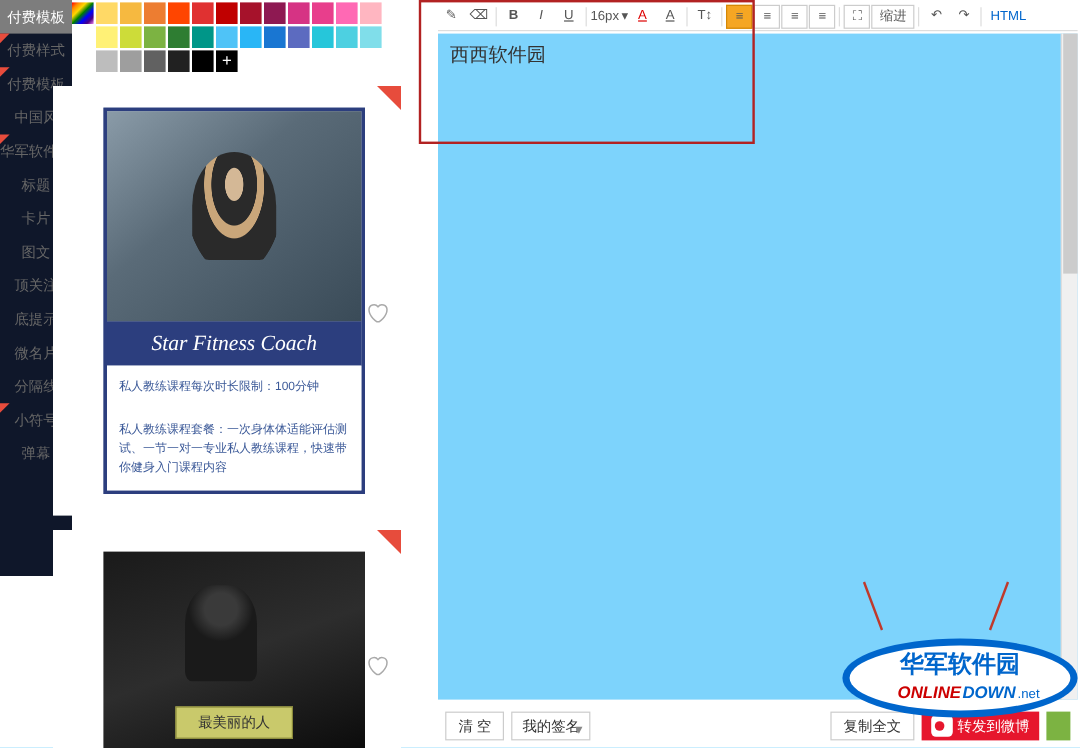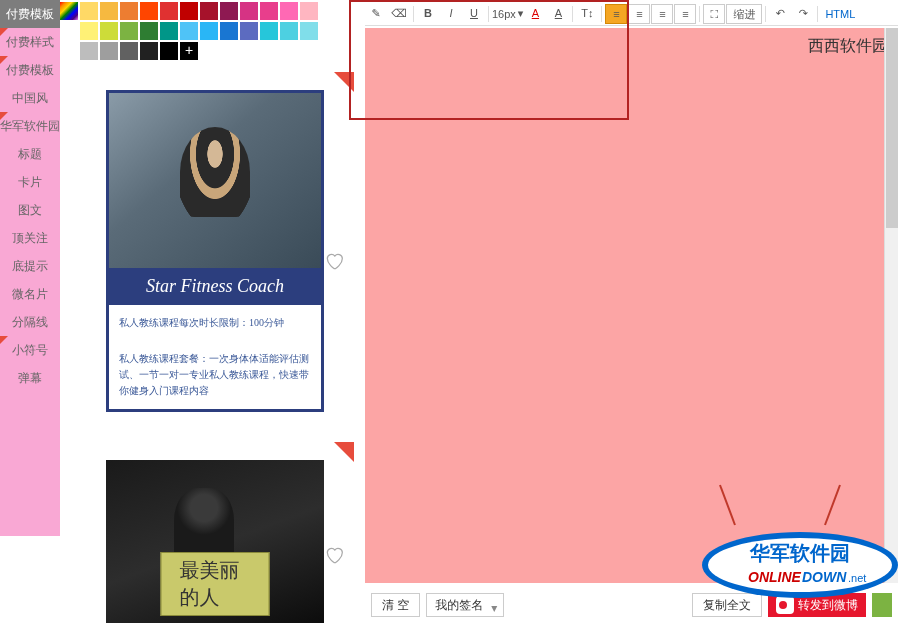--- a/index.html
+++ b/index.html
@@ -1,71 +1,71 @@
 <!DOCTYPE html>
 <html><head>
   <meta charset="utf-8">
   <style>
     * { margin: 0; padding: 0; box-sizing: border-box; }
     body { font-family: "Microsoft YaHei", Arial, sans-serif; font-size: 12px; color: #333; width: 900px; height: 623px; overflow: hidden; background: #fff; position: relative; }
     
     
-    .sidebar { position: absolute; left: 0; top: 0; width: 60px; height: 536px; background: #f9a8d4; }
+    .sidebar { position: absolute; left: 0; top: 0; width: 60px; height: 480px; background: #0f172a; }
     .sidebar-item { width: 60px; height: 28px; line-height: 28px; text-align: center; color: #666; cursor: pointer; position: relative; }
     .sidebar-item.active { background: #7d7d7d; color: #fff; }
     .sidebar-item.tri::before { content: ''; position: absolute; top: 0; left: 0; border-top: 8px solid #e74c3c; border-right: 8px solid transparent; }
     
     
     .palette { position: absolute; left: 60px; top: 2px; width: 285px; }
     .palette-row { display: flex; gap: 2px; margin-bottom: 2px; }
     .swatch { width: 18px; height: 18px; cursor: pointer; }
     .swatch.rainbow { background: linear-gradient(135deg, #ff0000, #ff8c00, #ffd700, #008000, #0000ff, #4b0082, #ee82ee); }
     .swatch.add { background: #000; color: #fff; text-align: center; line-height: 16px; font-size: 14px; }
     
     
-    .template-panel { position: absolute; left: 64px; top: 72px; width: 290px; height: 551px; overflow-y: auto; }
+    .template-panel { position: absolute; left: 44px; top: 72px; width: 290px; height: 551px; overflow-y: auto; }
     .template-card { position: relative; background: #fff; margin-bottom: 12px; padding: 18px 30px 18px 42px; }
     .template-card::before { content: ''; position: absolute; top: 0; right: 0; border-top: 20px solid #e74c3c; border-left: 20px solid transparent; }
     .like-icon { position: absolute; right: 10px; top: 50%; width: 20px; height: 20px; cursor: pointer; }
     .like-icon svg { stroke: #aaa; fill: none; }
     
     .tpl1 { border: 3px solid #2c3e7e; background: #c1c9d9; }
     .tpl1-img { height: 175px; background: linear-gradient(140deg, #8a9ba8 0%, #5a6b78 40%, #3a4b58 100%); position: relative; }
     .tpl1-img::after { content: ''; position: absolute; left: 50%; top: 45%; transform: translate(-50%,-50%); width: 70px; height: 90px; background: radial-gradient(ellipse at 50% 30%, #d4b896 15%, #2a2a2a 16% 38%, #c9a67a 39% 50%, #2a2a2a 51% 85%, transparent 86%); border-radius: 50% 50% 20% 20%; }
     .tpl1-banner { background: #2c3e7e; color: #fff; font-family: Georgia, serif; font-style: italic; font-size: 18px; text-align: center; padding: 8px 0; }
-    .tpl1-desc { background: #fff; padding: 10px; font-size: 10px; color: #3b5998; line-height: 1.6; font-family: Liberation Serif, serif; }
+    .tpl1-desc { background: #fff; padding: 10px; font-size: 10px; color: #3b5998; line-height: 1.6; }
     
     .tpl2 { position: relative; }
     .tpl2-img { height: 170px; background: linear-gradient(160deg, #1a1a1a 0%, #2d2d2d 50%, #0a0a0a 100%); position: relative; }
     .tpl2-img::after { content: ''; position: absolute; left: 45%; top: 40%; transform: translate(-50%,-50%); width: 60px; height: 80px; background: radial-gradient(circle at 50% 25%, #3a3a3a 20%, #1a1a1a 40%); border-radius: 40% 40% 10% 10%; }
-    .tpl2-banner { position: absolute; bottom: 14px; left: 50%; transform: translateX(-50%); background: #c9c96b; border: 1px solid #8a8a3a; color: #333; font-size: 20px; padding: 4px 18px; font-family: "SimSun", serif; }
+    .tpl2-banner { position: absolute; bottom: 14px; left: 50%; transform: translateX(-50%); background: #c9c96b; border: 1px solid #8a8a3a; color: #333; font-size: 12px; padding: 4px 18px; font-family: "SimSun", serif; }
     
     
     .toolbar { position: absolute; left: 365px; top: 2px; right: 2px; height: 24px; display: flex; align-items: center; gap: 1px; border-bottom: 1px solid #ddd; }
     .tb-btn { min-width: 22px; height: 20px; border: 1px solid #ccc; background: #fff; font-size: 11px; text-align: center; line-height: 18px; cursor: pointer; color: #555; }
     .tb-btn.no-border { border: none; }
     .tb-btn.red { color: #d00; }
     .tb-btn.orange-bg { background: #f5a623; border-color: #d48806; }
     .tb-sep { width: 1px; height: 16px; background: #ddd; margin: 0 2px; }
     .tb-fontsize { display: flex; align-items: center; gap: 2px; font-size: 11px; color: #555; }
     .tb-html { color: #0066cc; font-size: 11px; cursor: pointer; padding: 0 4px; }
     
     
-    .editor-wrap { position: absolute; left: 365px; top: 28px; right: 2px; bottom: 40px; background: #fca5a5; text-align: right; }
+    .editor-wrap { position: absolute; left: 365px; top: 28px; right: 2px; bottom: 40px; background: #7dd3fc; }
     .editor-highlight { position: absolute; left: -16px; top: -28px; width: 280px; height: 120px; border: 2px solid #b22222; pointer-events: none; }
     .editor-content { padding: 8px 10px; }
     .editor-line1 { font-size: 16px; font-family: "SimSun", serif; color: #333; margin-bottom: 14px; }
     .editor-line2 { font-size: 12px; font-family: monospace; color: #333; }
     .scrollbar-v { position: absolute; right: 0; top: 0; width: 14px; bottom: 0; background: #f0f0f0; border-left: 1px solid #ddd; }
     .scrollbar-thumb { position: absolute; top: 0; left: 1px; width: 12px; height: 200px; background: #ccc; }
     
     
     .bottombar { position: absolute; left: 365px; bottom: 2px; right: 2px; height: 32px; display: flex; align-items: center; gap: 6px; padding: 0 6px; }
     .bb-btn { height: 24px; padding: 0 10px; border: 1px solid #ccc; background: #fff; font-size: 12px; line-height: 22px; cursor: pointer; }
-    .bb-select { height: 24px; padding: 0 20px 0 8px; border: 1px solid #ccc; background: #fff; font-size: 12px; line-height: 22px; cursor: pointer; position: relative; }
+    .bb-select { height: 24px; padding: 0 8px 0 8px; border: 1px solid #ccc; background: #fff; font-size: 12px; line-height: 22px; cursor: pointer; position: relative; }
     .bb-select::after { content: '▾'; position: absolute; right: 6px; top: 3px; color: #888; }
     .bb-spacer { flex: 1; }
     .weibo-btn { height: 24px; background: #e6162d; color: #fff; font-size: 12px; padding: 0 8px; display: flex; align-items: center; gap: 4px; cursor: pointer; }
     .weibo-icon { width: 18px; height: 18px; background: #fff; border-radius: 4px; position: relative; }
     .weibo-icon::after { content: ''; position: absolute; left: 3px; top: 5px; width: 8px; height: 8px; background: #e6162d; border-radius: 50%; }
     .green-btn { width: 20px; height: 24px; background: #7cb342; }
     
     
     .watermark { position: absolute; right: 0; bottom: 20px; width: 200px; }
     .watermark svg { width: 100%; }

